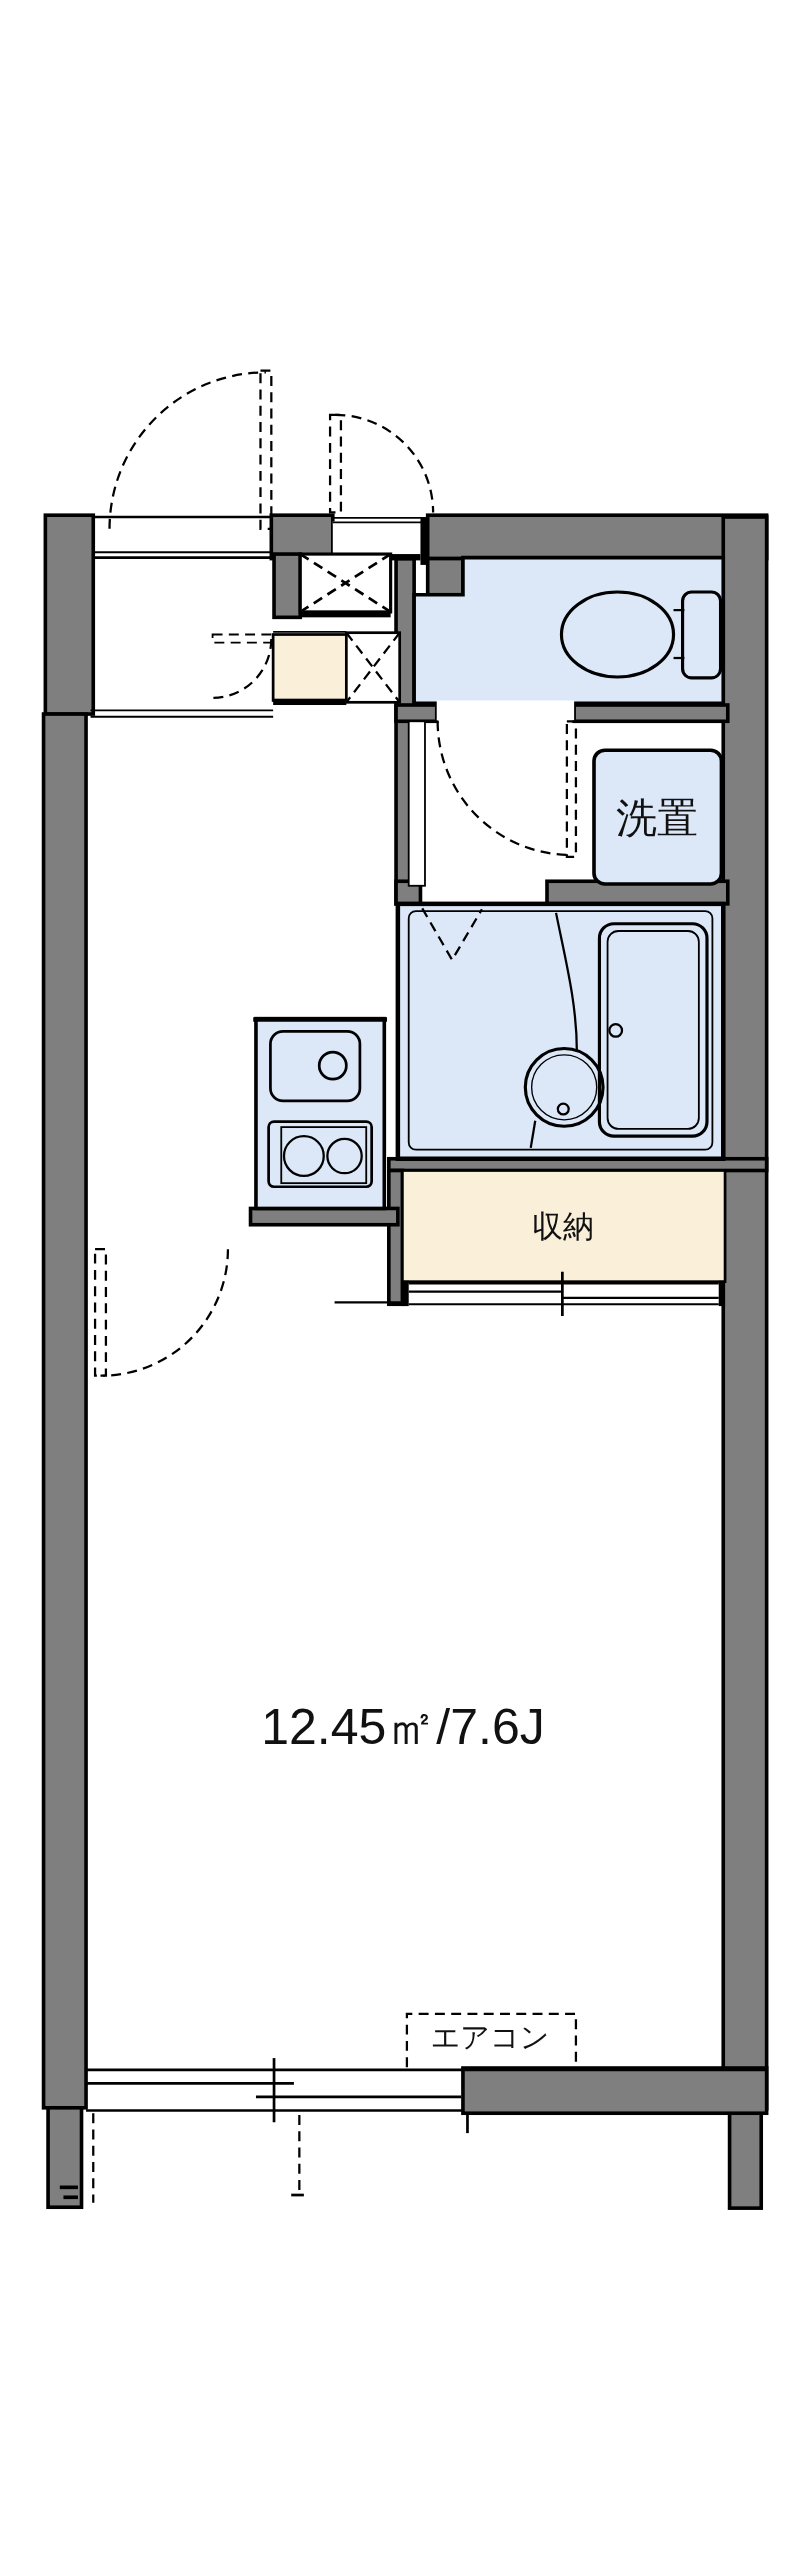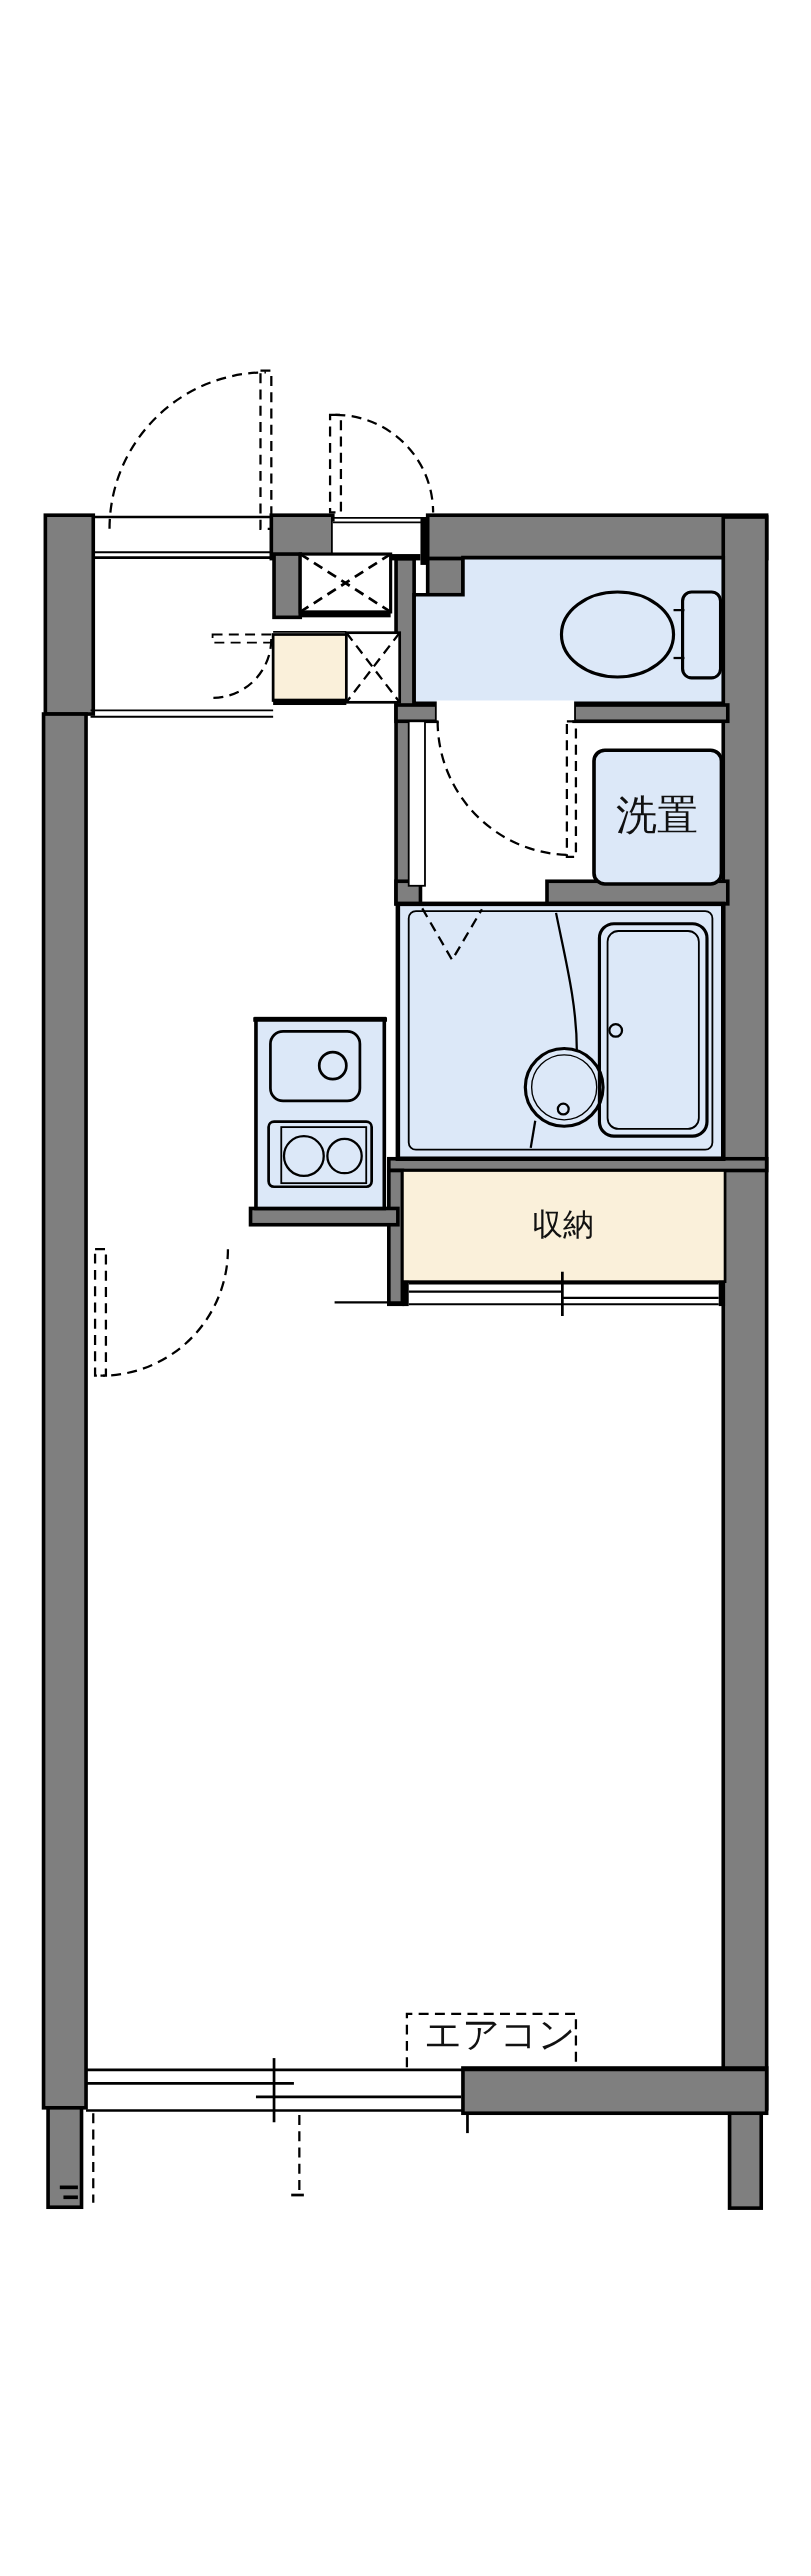--- a/index.html
+++ b/index.html
@@ -4,21 +4,21 @@
 <style>
   html,body{margin:0;padding:0;background:#fff}
   .plan{position:relative;width:812px;height:2576px;background:#fff;overflow:hidden;
         font-family:"Liberation Sans",sans-serif}
   .plan svg{position:absolute;left:0;top:0}
   .wall{fill:#7f7f7f;stroke:#000;stroke-width:4}
   .ln{stroke:#000;fill:none}
   .dash{stroke:#000;fill:none;stroke-dasharray:11 7}
   .fix{stroke:#000;fill:none}
   .lbl{position:absolute;transform:translate(-50%,-50%);white-space:nowrap;color:#111;
-       font-family:Liberation Mono, monospace;line-height:1}
+       font-family:Liberation Sans, sans-serif;line-height:1}
 </style>
 </head>
 <body>
 
 <div class="plan">
 <svg width="812" height="2576" viewBox="0 0 898 2850">
 
   <g>
     <rect class="wall" x="50" y="570" width="53" height="220"></rect>
     <rect class="wall" x="300" y="570" width="68" height="48"></rect>
@@ -170,15 +170,16 @@
     <rect x="66" y="2418" width="20" height="4" fill="#000"></rect>
     <rect x="70" y="2429" width="16" height="4" fill="#000"></rect>
     <rect x="322" y="2427" width="14" height="3" fill="#000"></rect>
   </g>
 
   <path class="dash" d="M450,2287 L450,2228 L637,2228 L637,2287" stroke-width="2.5" stroke-dasharray="10 6"></path>
 </svg>
 
   <div class="lbl" style="left:657px;top:818px;font-size:41px">洗置</div>
   <div class="lbl" style="left:563px;top:1226px;font-size:31px">収納</div>
-  <div class="lbl" style="left:500px;top:2037px;font-size:37px">エアコン</div>
+  <div class="lbl" style="left:403px;top:1727px;font-size:50px">12.45㎡/7.6J</div>
+  <div class="lbl" style="left:490px;top:2037px;font-size:29px">エアコン</div>
 </div>
 
 
 </body></html>

